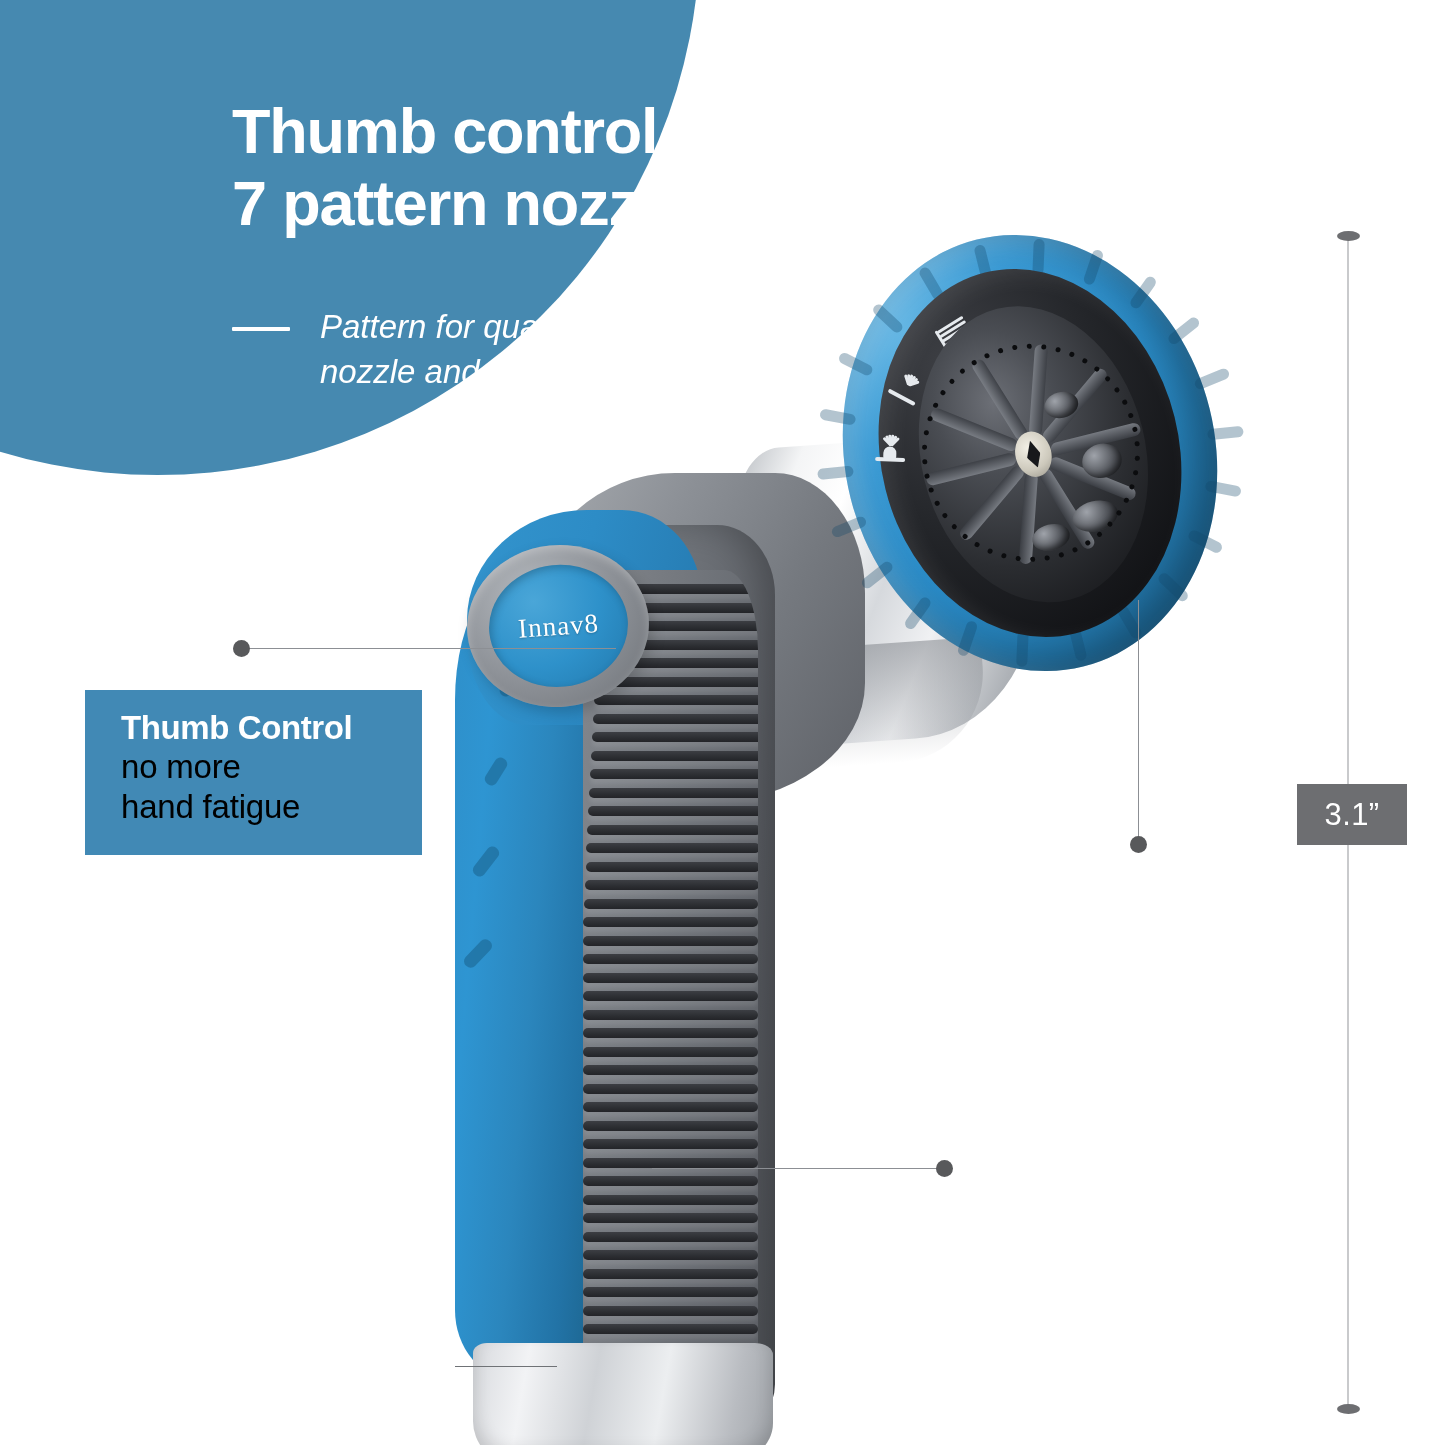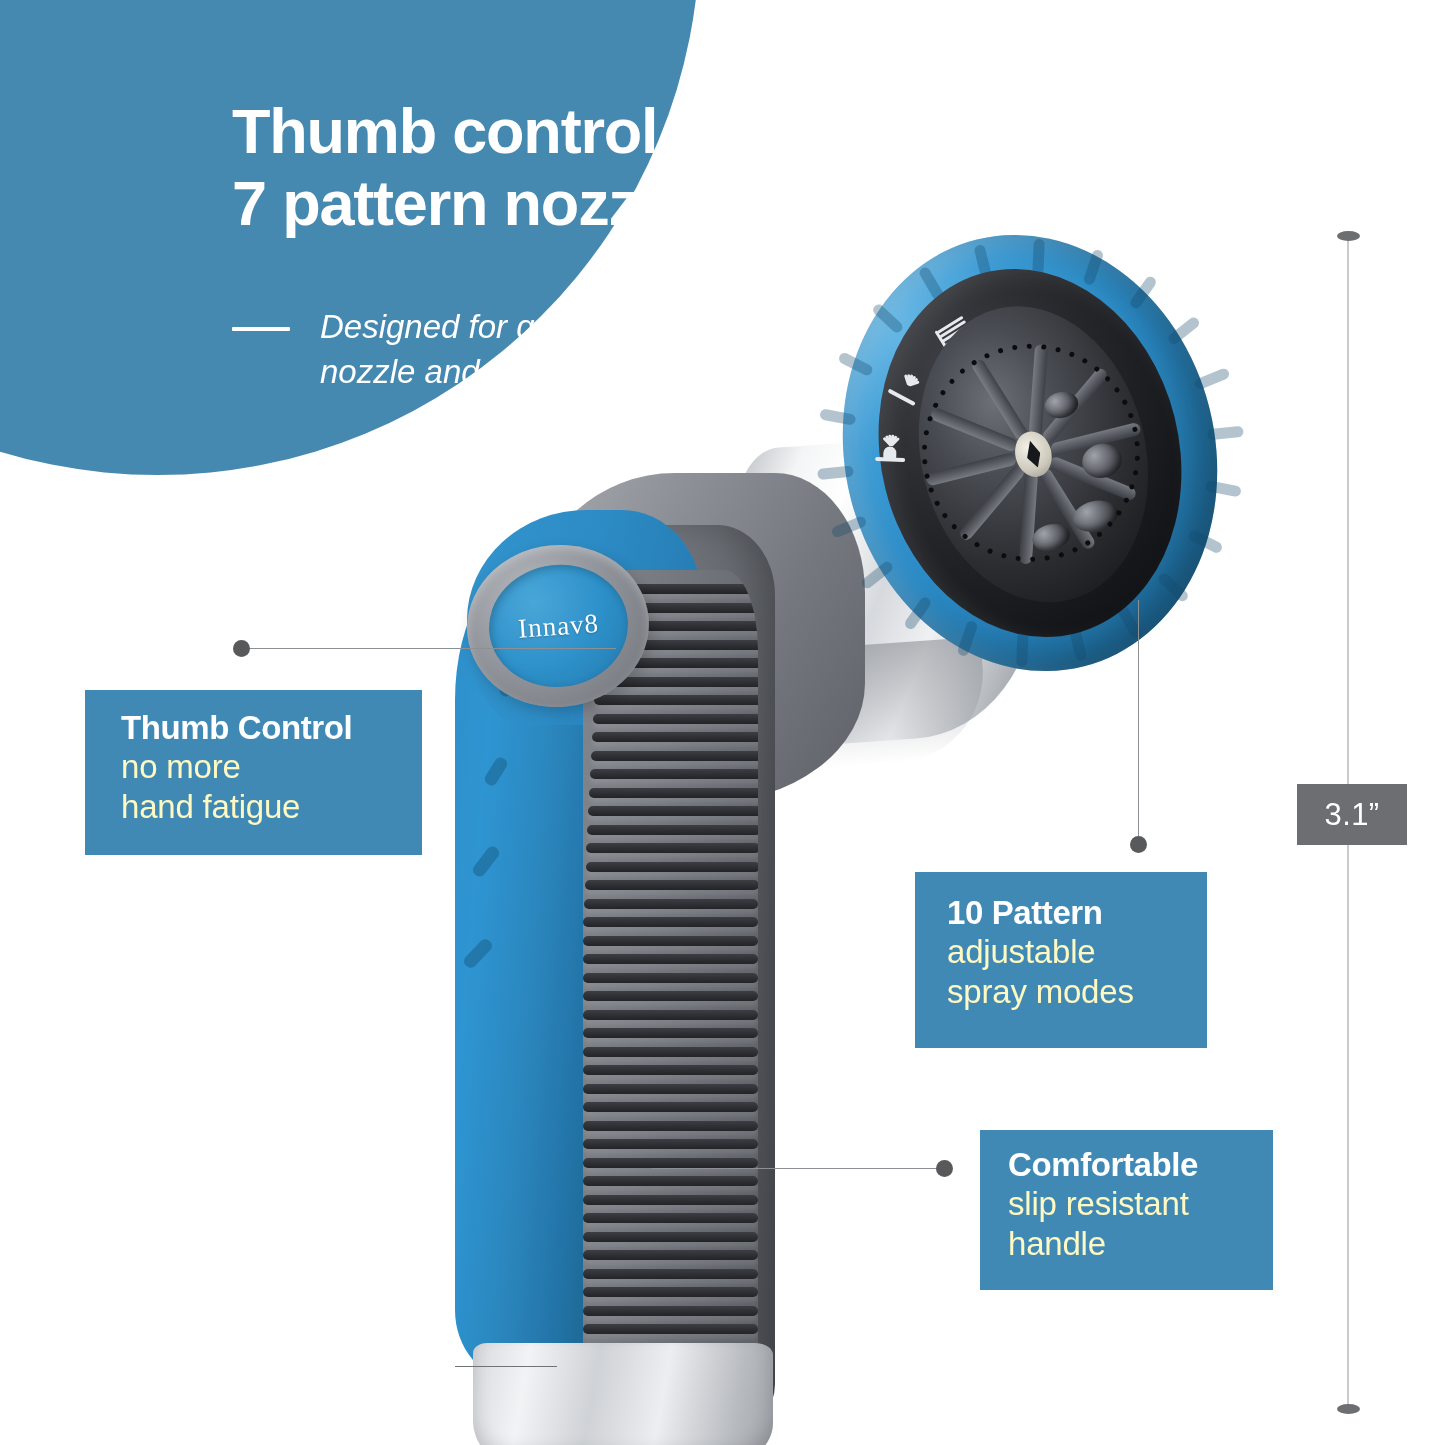--- a/index.html
+++ b/index.html
@@ -38,21 +38,21 @@
   
   .callout{
     position:absolute;
     background:#4189b5;
     box-sizing:border-box;
   }
   .callout .c-title{
     color:#ffffff;font-weight:bold;font-size:33px;line-height:1.16;letter-spacing:-0.4px;
   }
   .callout .c-body{
-    color:#fef9c3;font-weight:300;font-size:33px;line-height:1.21;letter-spacing:-0.2px;
+    color:#000000;font-weight:300;font-size:33px;line-height:1.21;letter-spacing:-0.2px;
   }
 
   #callout-thumb{left:85px;top:690px;width:337px;height:165px;padding:19px 0 0 36px;}
   #callout-pattern{left:915px;top:872px;width:292px;height:176px;padding:22px 0 0 32px;}
   #callout-comfort{left:980px;top:1130px;width:293px;height:160px;padding:16px 0 0 28px;}
 
   
   .lead-line{position:absolute;background:#8c8f94;}
   .lead-dot{position:absolute;width:17px;height:17px;border-radius:50%;background:#58595b;}
 
@@ -234,21 +234,21 @@
 
   <div class="hero-circle"></div>
 
   <div class="hero-text">
     <div class="hero-title">Thumb control</div>
     <div class="hero-title">7 pattern nozzle</div>
   </div>
   <div class="hero-sub-wrap">
     <div class="hero-dash"></div>
     <div>
-      <div class="hero-sub">Designed for quality,</div>
+      <div class="hero-sub">Pattern for quality,</div>
       <div class="hero-sub">nozzle and durability</div>
     </div>
   </div>
 
   <div id="product">
 
     <div class="ground-shadow"></div>
 
     <div class="barrel"></div>
     <div class="barrel-shadow"></div>
@@ -460,31 +460,21 @@
   <div class="lead-dot" id="lead-comfort-dot"></div>
 
   <div class="lead-line" id="lead-base-line"></div>
 
   <div class="callout" id="callout-thumb">
     <div class="c-title">Thumb Control</div>
     <div class="c-body">no more</div>
     <div class="c-body">hand fatigue</div>
   </div>
 
-  <div class="callout" id="callout-pattern">
-    <div class="c-title">10 Pattern</div>
-    <div class="c-body">adjustable</div>
-    <div class="c-body">spray modes</div>
-  </div>
-
-  <div class="callout" id="callout-comfort">
-    <div class="c-title">Comfortable</div>
-    <div class="c-body">slip resistant</div>
-    <div class="c-body">handle</div>
-  </div>
+
 
   <div id="dim-line"></div>
   <div class="dim-cap" id="dim-cap-top"></div>
   <div class="dim-cap" id="dim-cap-bottom"></div>
   <div id="dim-box">
     <span id="dim-label">3.1”</span>
   </div>
 
 </div>
 

